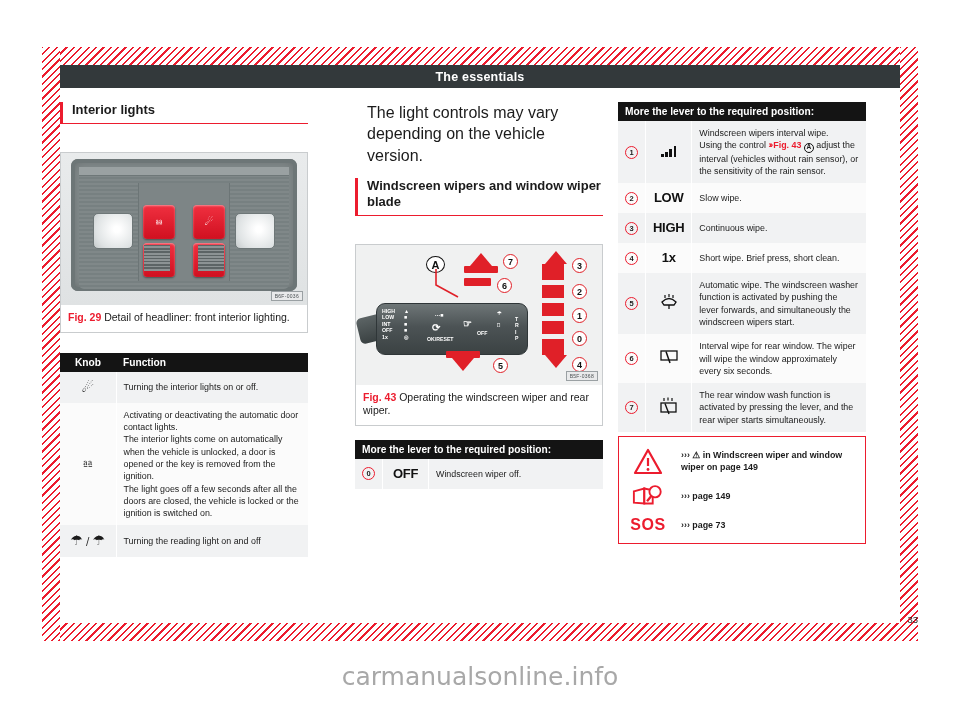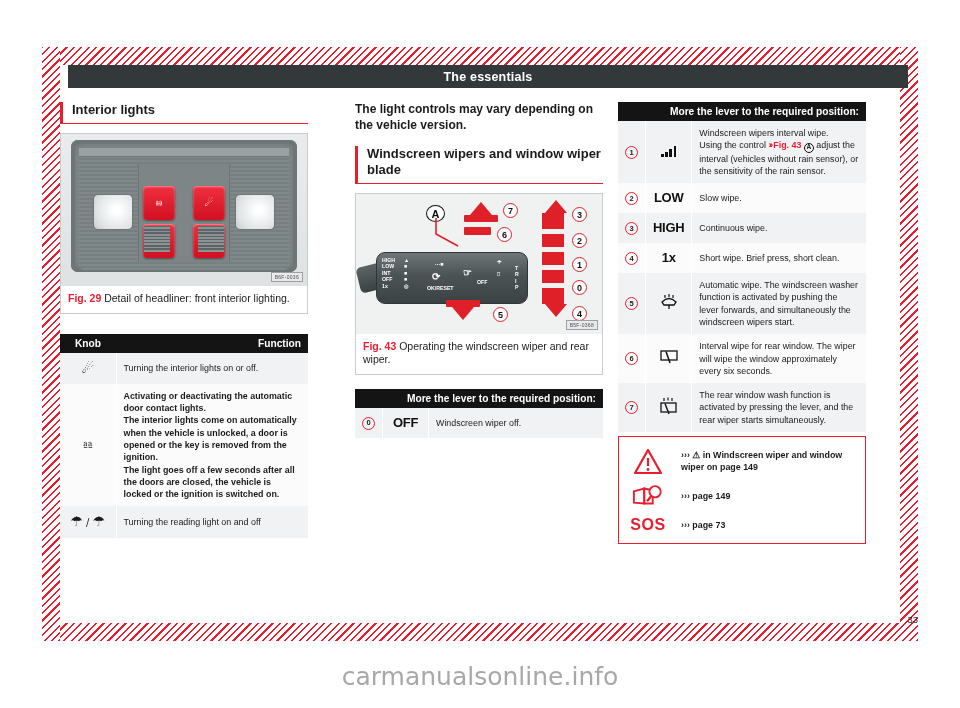--- a/index.html
+++ b/index.html
@@ -26,21 +26,21 @@
   }
   #hatch-top    { left:42px;  top:47px;  width:876px; height:18px; }
   #hatch-bottom { left:42px;  top:623px; width:876px; height:18px; }
   #hatch-left   { left:42px;  top:47px;  width:18px;  height:594px; }
   #hatch-right  { left:900px; top:47px;  width:18px;  height:594px; }
 
   #content { position:absolute; left:60px; top:58px; width:840px; height:565px; }
 
   
   #header-bar {
-    position:absolute; left:8px; top:7px; width:840px; height:23px;
+    position:absolute; left:0; top:7px; width:840px; height:23px;
     background:#33393b;
     color:#fff;
     font-size:12.5px; font-weight:bold;
     display:flex; align-items:center; justify-content:center;
     letter-spacing:.2px;
   }
 
   
   .col { position:absolute; top:44px; }
   #col-left   { left:0px;   width:248px; }
@@ -48,53 +48,53 @@
   #col-right  { left:558px; width:248px; }
 
   
   .sec-head {
     position:relative;
     padding:0 0 5px 9px;
     border-left:3px solid #ec1c2e;
     border-bottom:1.4px solid #ec1c2e;
     font-size:13px; font-weight:bold; color:#1b1b1b;
     line-height:1.22;
-    margin-bottom:9px;
+    margin-bottom:28px;
   }
 
   
   .figbox { border:1px solid #c9ccce; background:#fff; padding:0; }
   .figimg { position:relative; width:100%; height:152px; overflow:hidden;
             background:linear-gradient(#e9ebec,#dfe2e3); }
   .figcode {
     position:absolute; right:4px; bottom:4px;
     background:#e9eaeb; border:1px solid #9aa0a3;
     font-size:5px; color:#4a4f52; padding:1px 3px;
     font-family:"Liberation Sans", sans-serif; letter-spacing:.3px;
   }
   .figcap { padding:6px 7px 7px 7px; font-size:10.5px; color:#1b1b1b; line-height:1.3; }
   .figcap .lbl { color:#ec1c2e; font-weight:bold; }
 
   
-  .ptext { font-size:12px; line-height:1.33; color:#1b1b1b; margin:0 0 12px 0;font-weight:bold; }
+  .ptext { font-size:16px; line-height:1.33; color:#1b1b1b; margin:0 0 12px 12px; }
 
   
   .refbox {
     border:1.6px solid #ec1c2e; padding:7px 8px;
     display:flex; align-items:center; gap:12px;
     margin-bottom:20px;
   }
   .refbox .rtext { font-size:9.6px; font-weight:bold; color:#1b1b1b; }
   .chev { color:#ec1c2e; font-weight:bold; letter-spacing:-2px; margin-right:2px; }
 
   
   .tbl { width:100%; border-collapse:collapse; }
   .tbl th {
     background:#141414; color:#fff; font-size:10.2px; font-weight:bold;
-    text-align:right; padding:4px 7px; border:0;
+    text-align:left; padding:4px 7px; border:0;
   }
   .tbl th.ctr { text-align:center; }
   .tbl td {
     font-size:8.9px; color:#1b1b1b; line-height:1.38;
     padding:6px 7px; vertical-align:middle; border:0;
   }
   .tbl tbody tr:nth-child(odd)  td { background:#f1f2f3; }
   .tbl tbody tr:nth-child(even) td { background:#fbfbfb; }
   .tbl tbody tr td + td { border-left:1.5px solid #ffffff; }
   .c-num  { width:26px; text-align:center; padding-left:2px; padding-right:2px; }
@@ -240,21 +240,21 @@
           <tr>
             <td class="c-knob">
               <span class="glyph">☄</span>
             </td>
             <td>Turning the interior lights on or off.</td>
           </tr>
           <tr>
             <td class="c-knob">
               <span class="glyph">⎂</span>
             </td>
-            <td style="white-space:pre-line;font-weight:bold;">Activating or deactivating the automatic door contact lights.
+            <td style="white-space:pre-line;">Activating or deactivating the automatic door contact lights.
 The interior lights come on automatically when the vehicle is unlocked, a door is opened or the key is removed from the ignition.
 The light goes off a few seconds after all the doors are closed, the vehicle is locked or the ignition is switched on.</td>
           </tr>
           <tr>
             <td class="c-knob">
               <span class="glyph">☂<span style="font-size:10px;"> / </span>☂</span>
             </td>
             <td>Turning the reading light on and off</td>
           </tr>
         </tbody>

